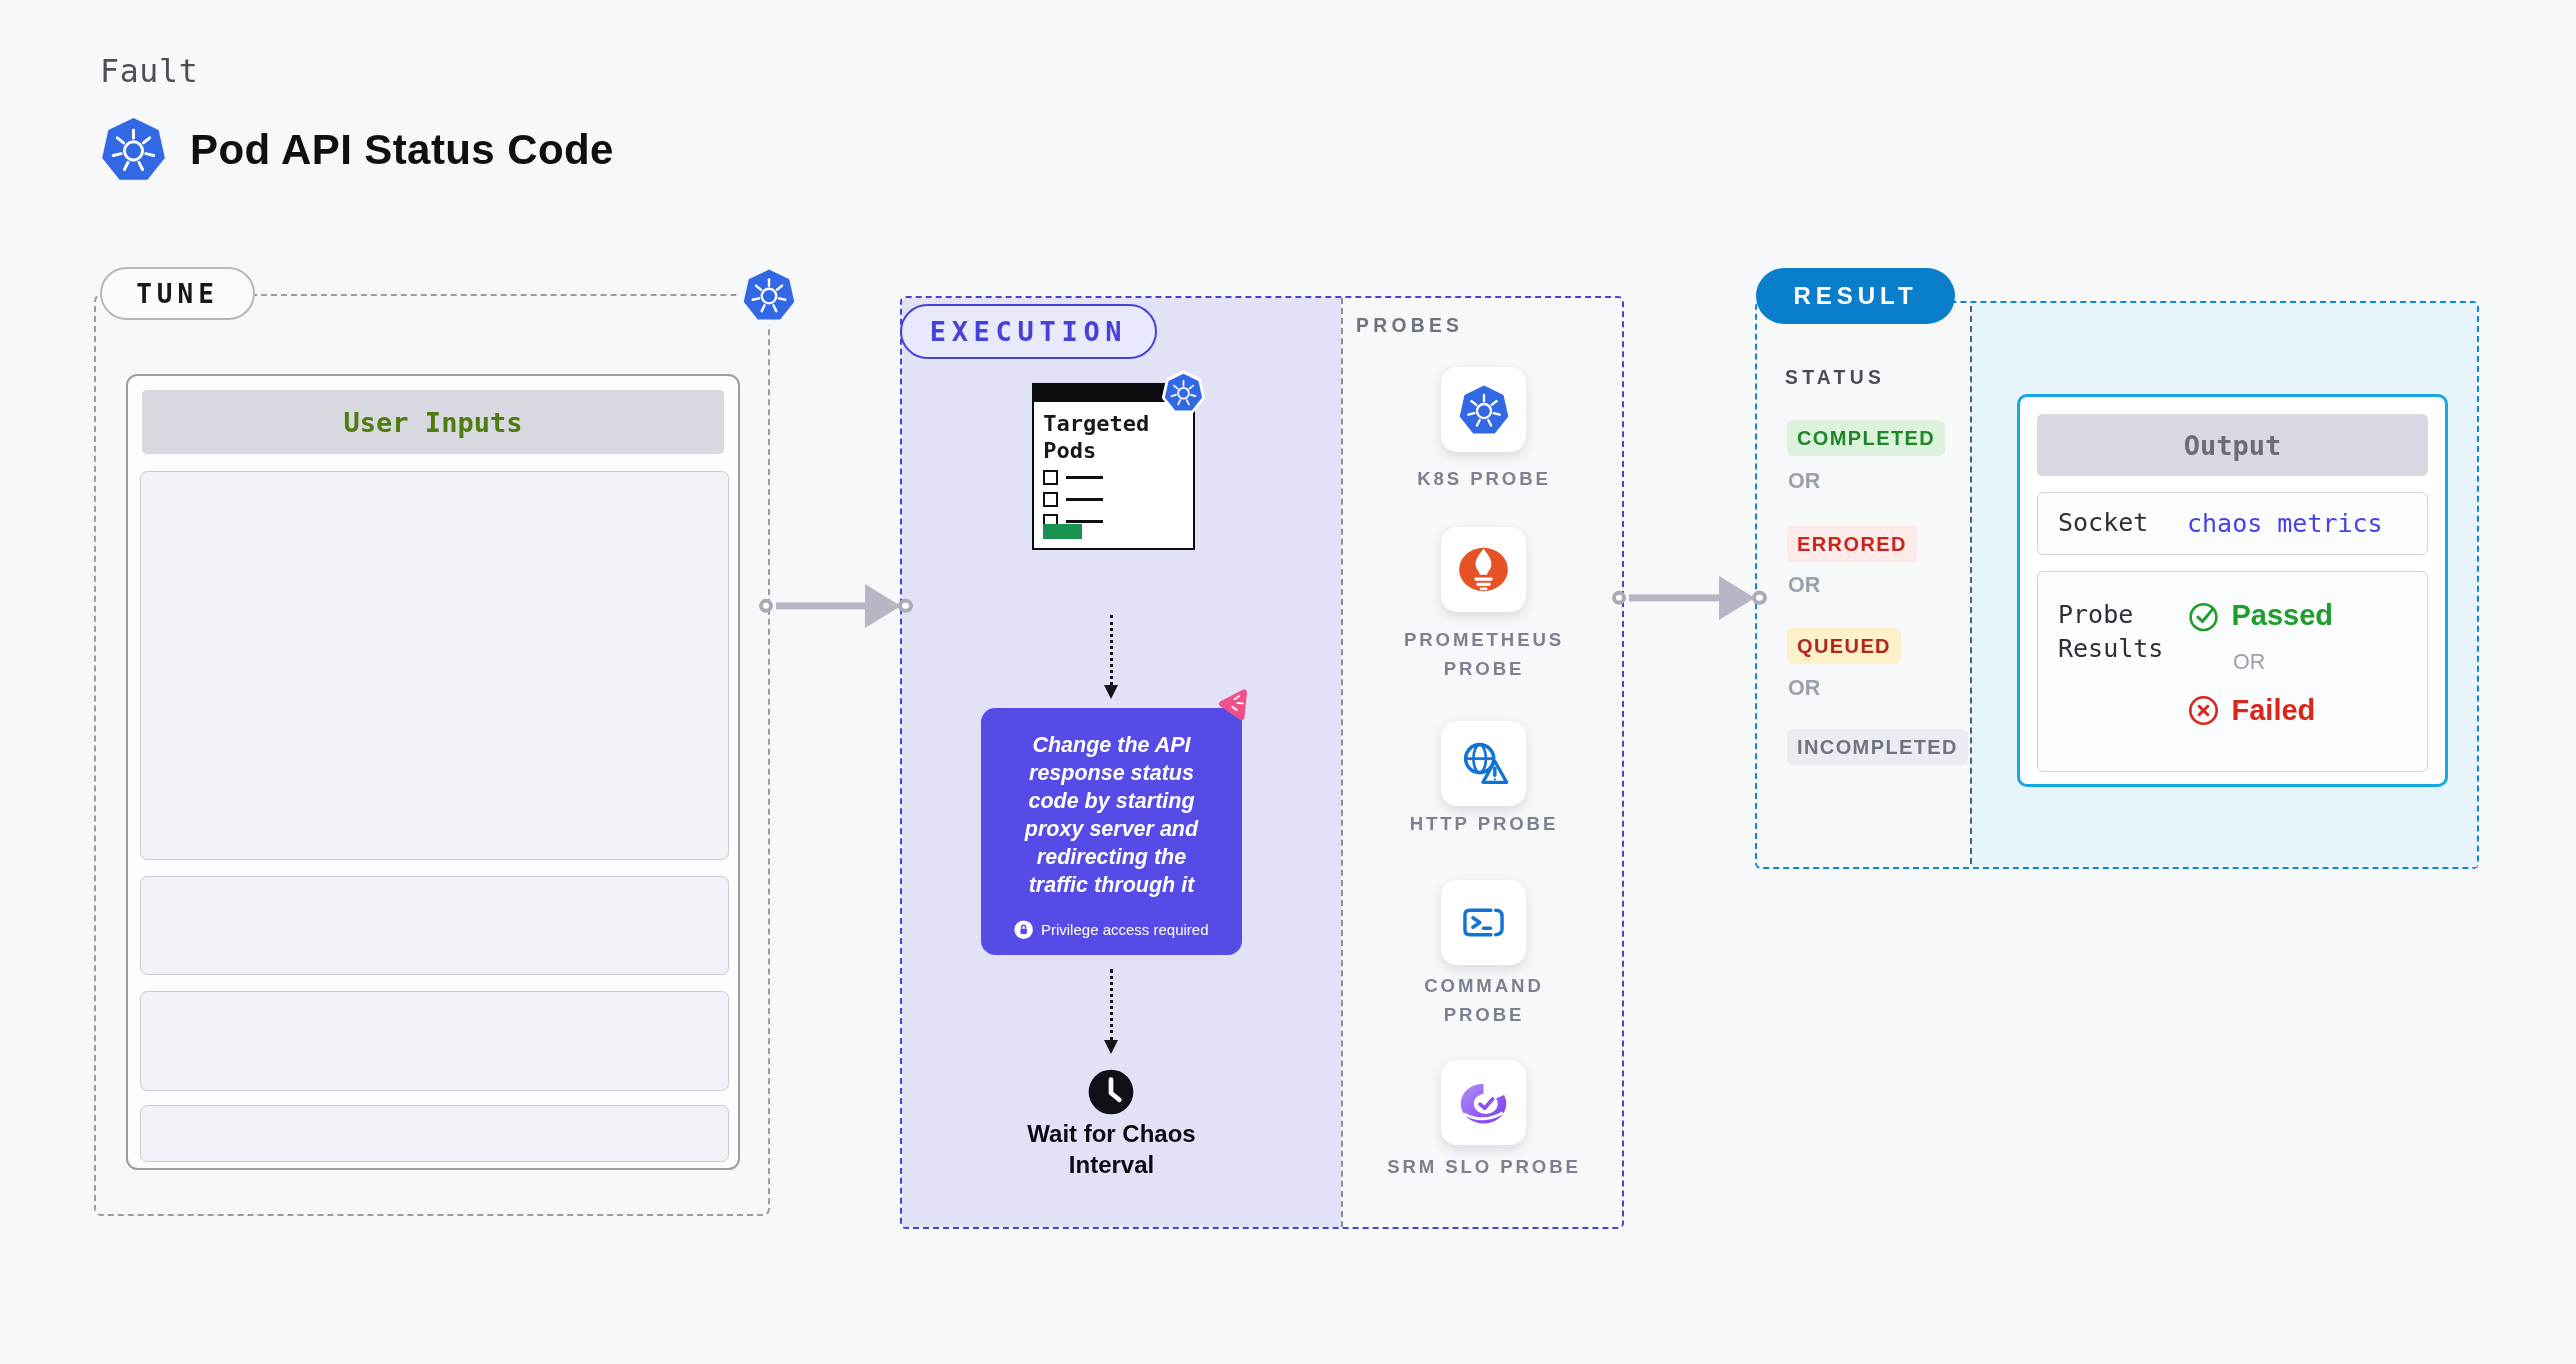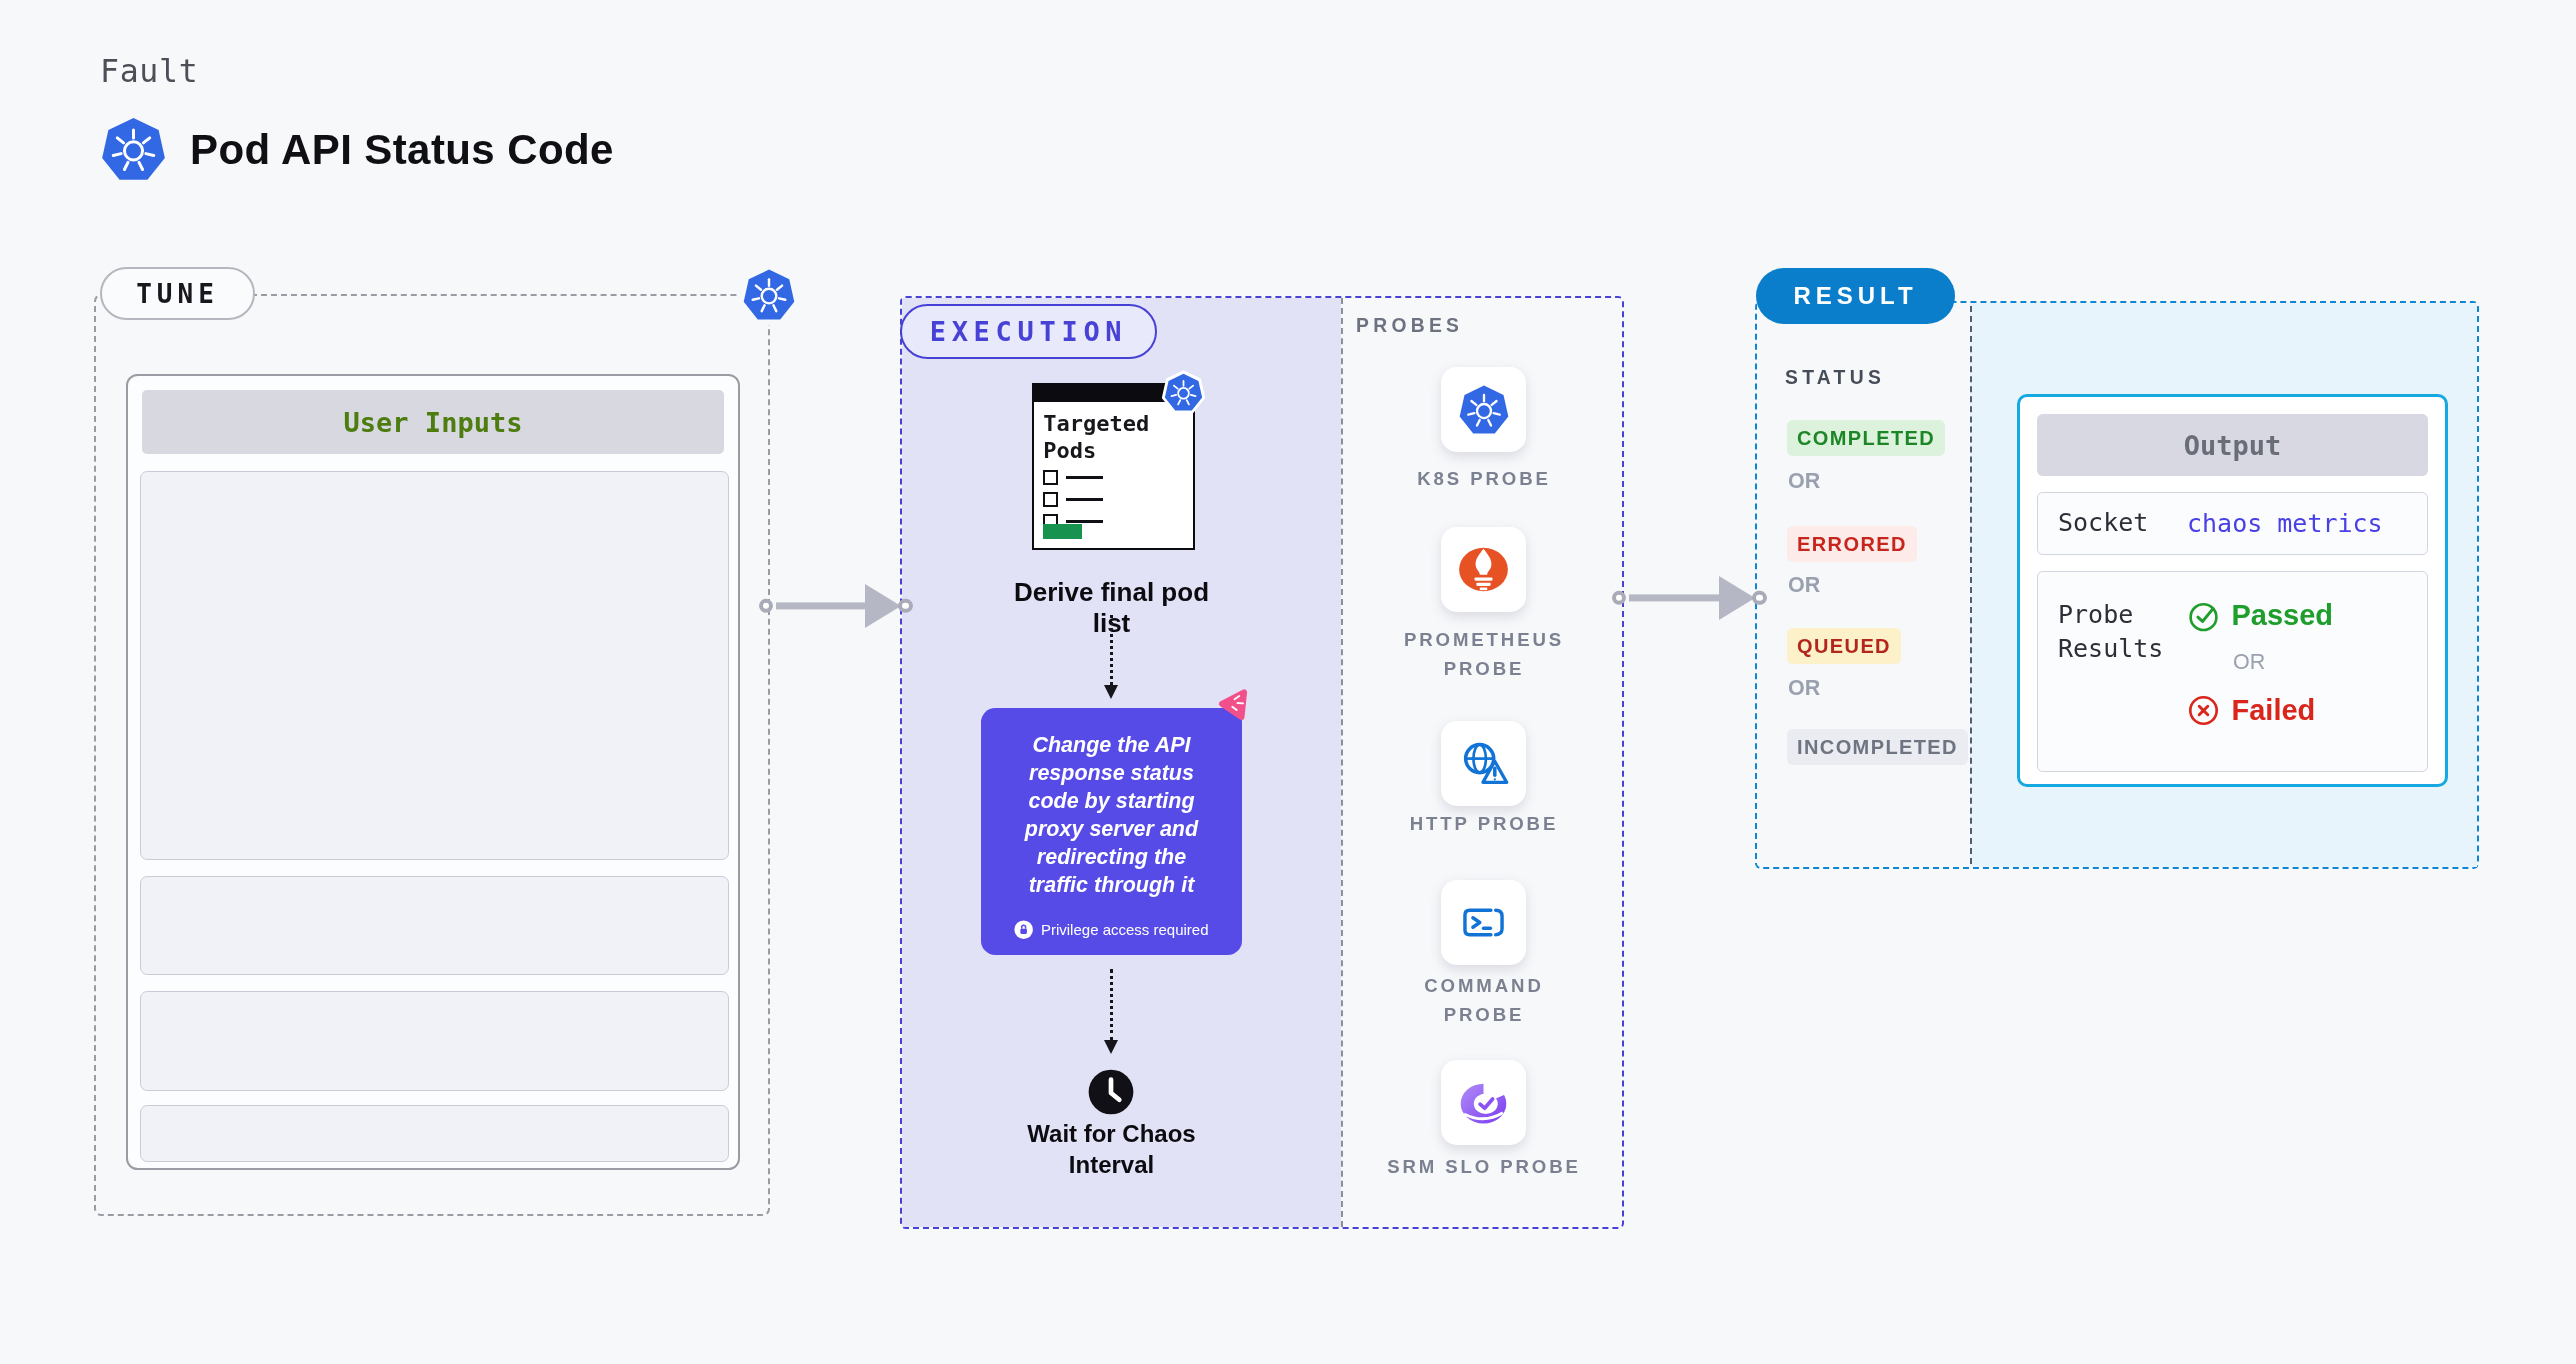--- a/index.html
+++ b/index.html
@@ -281,21 +281,20 @@
       <div class="tp-row">
           <span class="tp-box"></span>
           <span class="tp-line"></span>
         </div>
     </div>
     <div class="tp-btn"></div>
   </div>
   <svg class="abs tp-k8s" width="47" height="47" viewBox="0 0 66 66">
       <use href="#k8s-ring"></use>
     </svg>
-  <div class="abs derive sans">Derive final pod list</div>
 
   <div class="abs dotted-v" style="left:1110px; top:615px; height:70px;"></div>
   <div class="abs dotted-head" style="left:1104px; top:685px;"></div>
 
   <div class="abs action-card">
     <div class="action-text sans">Change the API response status code by starting proxy server and redirecting the traffic through it</div>
     <div class="priv-row">
       <svg class="abs-none" width="19.3" height="19.3" viewBox="0 0 27 27">
           <use href="#lock"></use>
         </svg>

